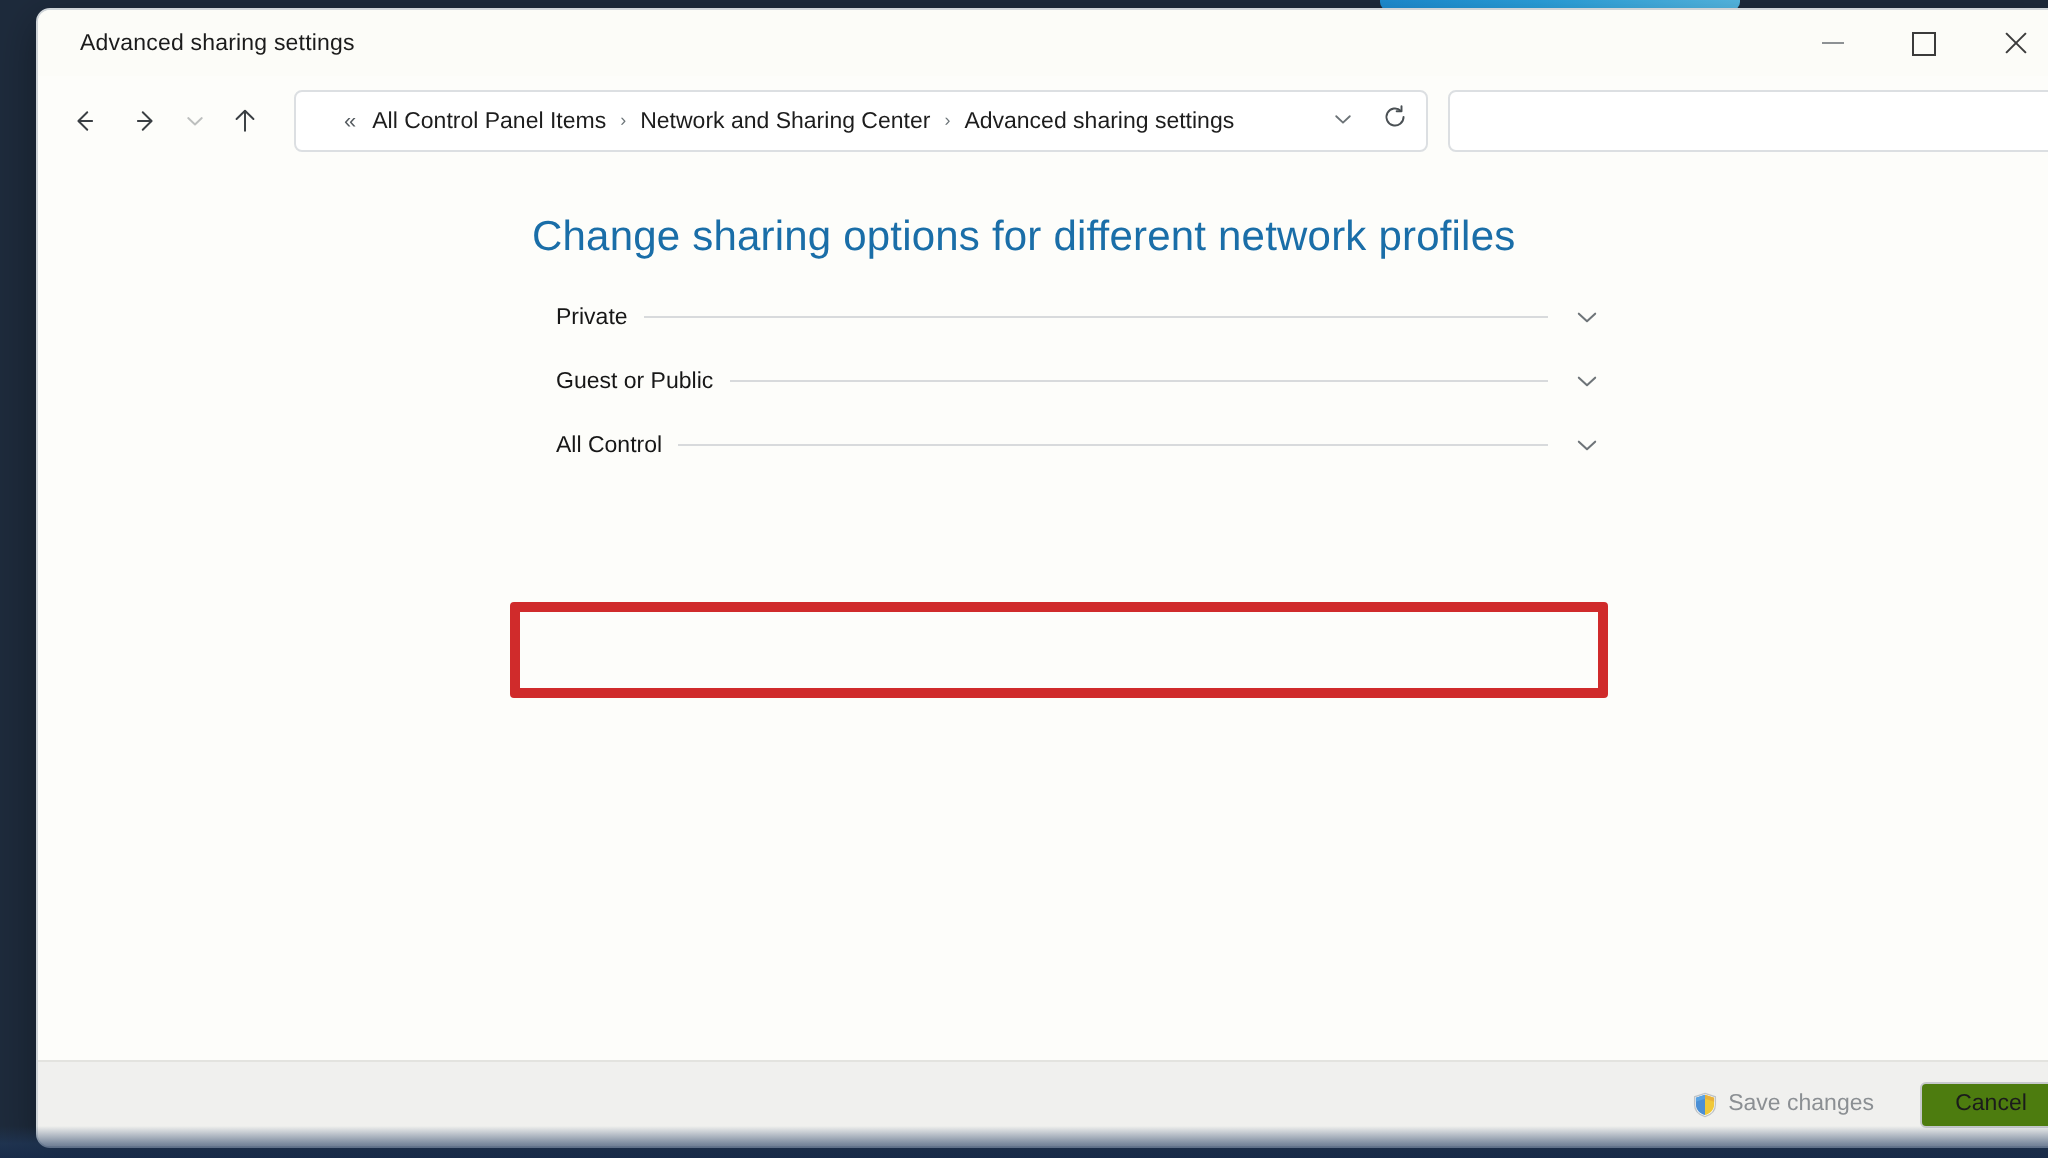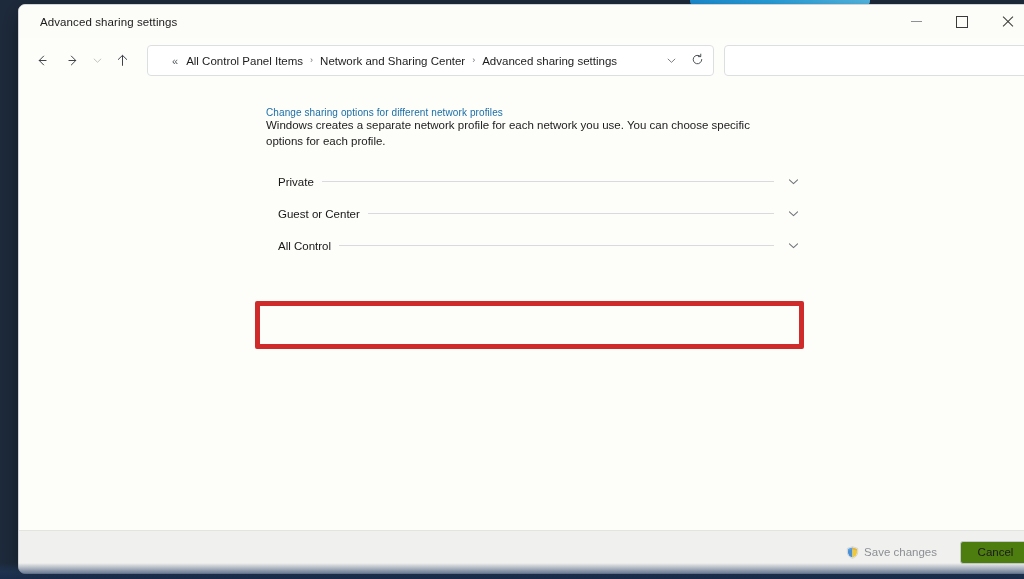--- a/index.html
+++ b/index.html
@@ -214,24 +214,24 @@
     background: #fdfdfa;
     overflow: hidden;
   }
   .page {
     position: absolute;
     left: 247px;
     top: 24px;
     width: 540px;
   }
   .page-title {
-    font-size: 10px;
+    font-size: 21px;
     color: #1a6ea8;
     font-weight: normal;
-    margin: 0 0 0 0;
+    margin: 0 0 16px 0;
     letter-spacing: .1px;
   }
   .page-desc {
     font-size: 11.5px;
     color: #1b1b1b;
     line-height: 15.5px;
     margin: 0 0 21px 0;
     width: 512px;
   }
 
@@ -416,36 +416,35 @@
             <path d="M8.9 8.9 12.3 12.3" fill="none" stroke="#4a5054" stroke-width="1.05" stroke-linecap="round"></path>
           </svg>
         </span>
       </div>
     </div>
 
     <div class="content">
       <div class="page">
 
         <h1 class="page-title" style="color: rgb(26, 110, 168);">Change sharing options for different network profiles</h1>
-        <p class="page-desc">Windows creates a separate network profile for each network you use. You can choose specific options for each profile.</p>
 
         <div class="profiles">
 
           <div class="profile-row">
             <span class="profile-label">Private</span>
             <span class="profile-rule"></span>
             <span class="profile-chev">
               <svg width="13" height="13" viewBox="0 0 14 14">
                 <path d="M2.6 5.2 7 9.3l4.4-4.1" fill="none" stroke="#6e7478" stroke-width="1.1" stroke-linecap="round" stroke-linejoin="round"></path>
               </svg>
             </span>
           </div>
 
           <div class="profile-row">
-            <span class="profile-label">Guest or Center</span>
+            <span class="profile-label">Guest or Public</span>
             <span class="profile-rule"></span>
             <span class="profile-chev">
               <svg width="13" height="13" viewBox="0 0 14 14">
                 <path d="M2.6 5.2 7 9.3l4.4-4.1" fill="none" stroke="#6e7478" stroke-width="1.1" stroke-linecap="round" stroke-linejoin="round"></path>
               </svg>
             </span>
           </div>
 
           <div class="profile-row">
             <span class="profile-label">All Control</span>

